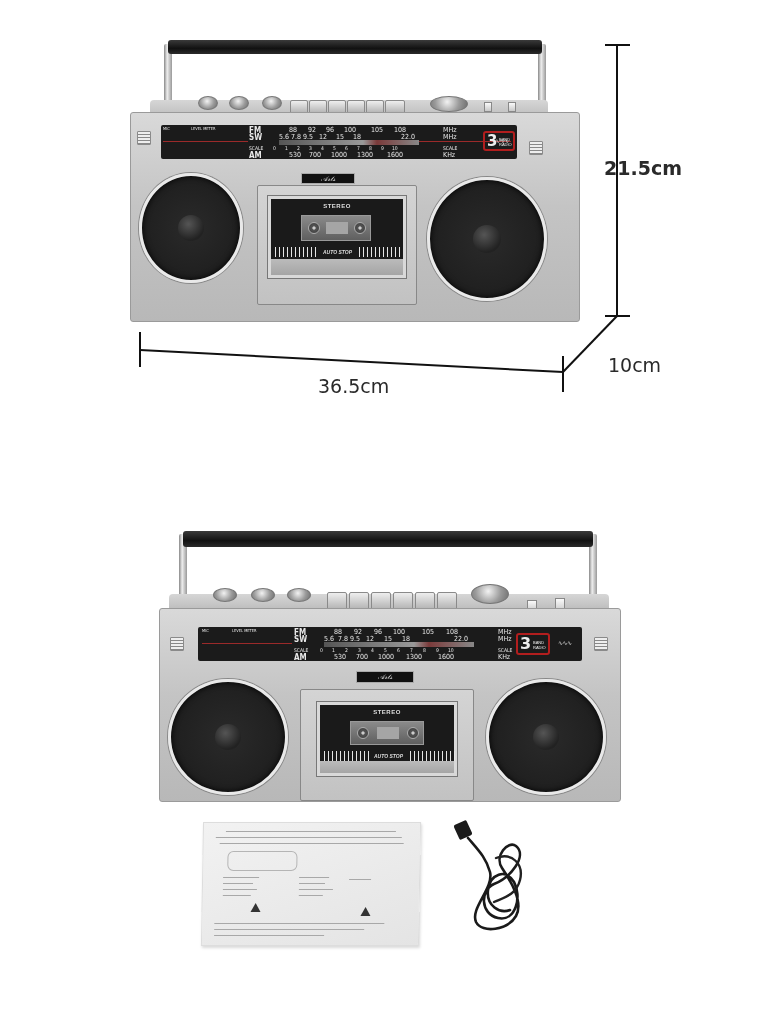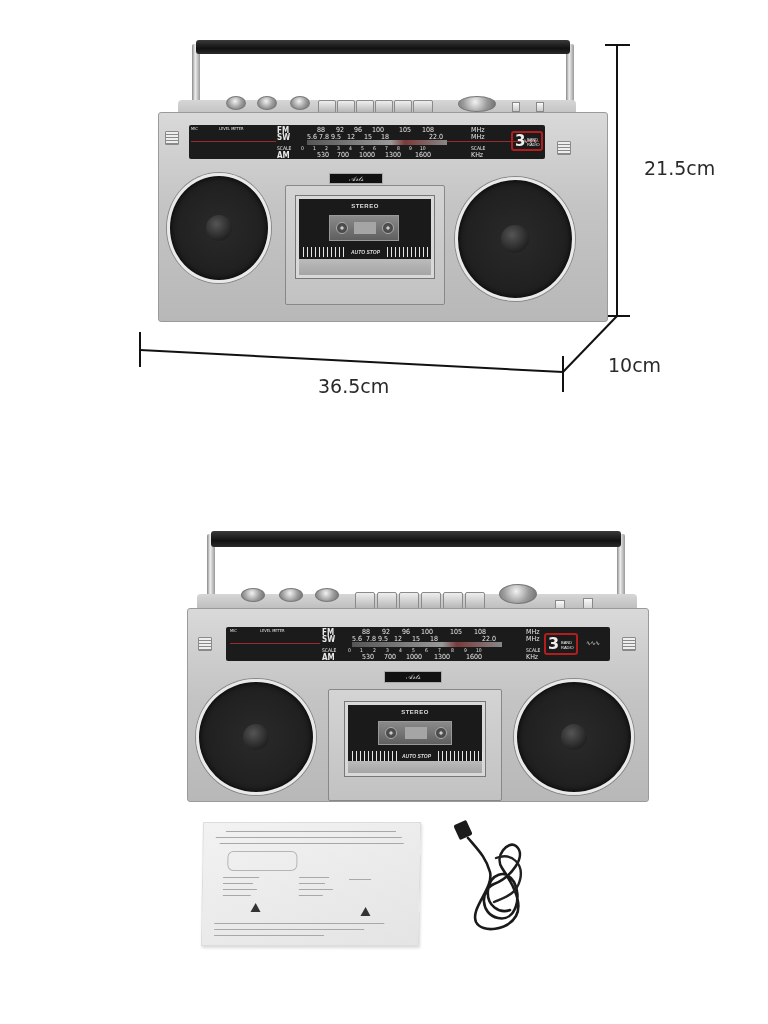--- a/index.html
+++ b/index.html
@@ -2,21 +2,21 @@
 <html><head>
 <meta charset="utf-8">
 <style>
   * { box-sizing: border-box; margin: 0; padding: 0; }
   html, body { width: 768px; height: 1024px; background: #ffffff; overflow: hidden; }
   body { position: relative; font-family: "Liberation Sans", sans-serif; color: #222; }
 
   .dim-label { position: absolute; font-family: "DejaVu Sans", sans-serif; font-size: 19px; color: #2a2a2a; }
 
   
-  .boombox { position: absolute; margin-left: 28px; }
+  .boombox { position: absolute; }
   .handle-bar { position: absolute; background: linear-gradient(#3a3a3a, #111 60%, #2a2a2a); border-radius: 3px; }
   .handle-post { position: absolute; background: linear-gradient(90deg, #888, #eee 40%, #999); border-radius: 2px; }
   .top-deck { position: absolute; background: linear-gradient(#d6d6d6, #b9b9b9); border-radius: 4px 4px 0 0; }
   .knob { position: absolute; border-radius: 50%; background: radial-gradient(circle at 45% 35%, #f2f2f2, #9a9a9a 55%, #6d6d6d); border: 1px solid #777; }
   .key { position: absolute; background: linear-gradient(#eeeeee, #b3b3b3); border: 1px solid #8a8a8a; border-radius: 2px; }
   .slider-sw { position: absolute; background: linear-gradient(#fafafa, #c9c9c9); border: 1px solid #888; }
   .body { position: absolute; background: linear-gradient(180deg, #d9d9d9 0%, #c4c4c4 45%, #b8b8b8 100%); border: 1px solid #9a9a9a; border-radius: 3px; }
   .dial { position: absolute; background: #1b1b1b; border-radius: 2px; overflow: hidden; }
   .dial-row { position: absolute; left: 0; right: 0; font-family: "DejaVu Sans Condensed", "DejaVu Sans", sans-serif; color: #e8e8e8; font-size: 7px; white-space: nowrap; }
   .dial-row span { position: absolute; }
@@ -59,21 +59,21 @@
   <line x1="605" y1="45" x2="630" y2="45" stroke="#111" stroke-width="2"></line>
   <line x1="605" y1="316" x2="630" y2="316" stroke="#111" stroke-width="2"></line>
 
   <line x1="617" y1="316" x2="563" y2="372" stroke="#111" stroke-width="2"></line>
 
   <line x1="140" y1="350" x2="563" y2="372" stroke="#111" stroke-width="2"></line>
   <line x1="140" y1="332" x2="140" y2="367" stroke="#111" stroke-width="2"></line>
   <line x1="563" y1="356" x2="563" y2="392" stroke="#111" stroke-width="2"></line>
 </svg>
 
-<div class="dim-label" style="left:644px; top:157px;">21.5cm</div>
+<div class="dim-label" style="left:604px; top:157px;font-weight:bold;">21.5cm</div>
 <div class="dim-label" style="left:318px; top:375px;">36.5cm</div>
 <div class="dim-label" style="left:608px; top:354px;">10cm</div>
 
 <div class="boombox" style="left:130px; top:38px; width:452px; height:285px;">
   <div class="handle-post" style="left:34px; top:6px; width:8px; height:70px;"></div>
   <div class="handle-post" style="left:408px; top:6px; width:8px; height:70px;"></div>
   <div class="handle-bar" style="left:38px; top:2px; width:374px; height:14px;"></div>
 
   <div class="top-deck" style="left:20px; top:62px; width:398px; height:20px;"></div>
   <div class="knob" style="left:68px; top:58px; width:20px; height:14px;"></div>

